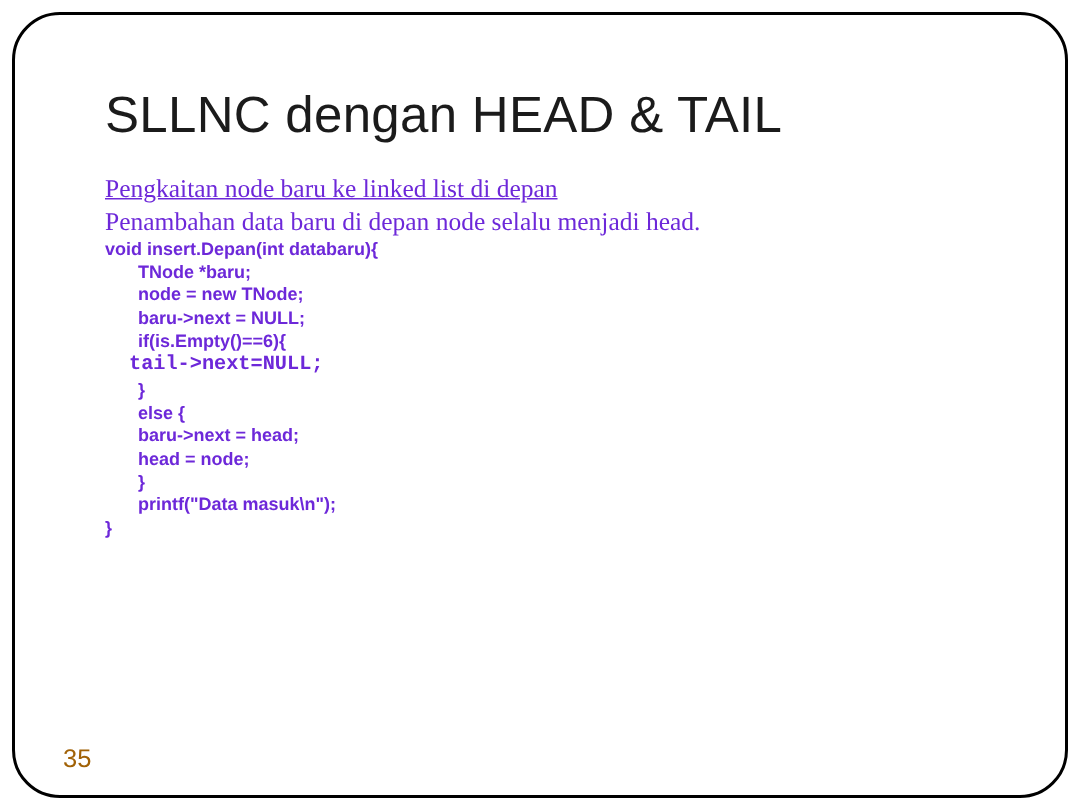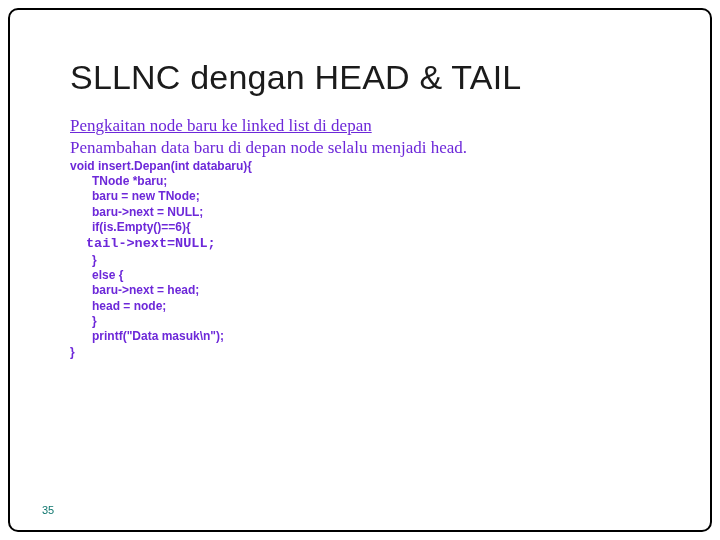--- a/index.html
+++ b/index.html
@@ -11,21 +11,21 @@
     font-family: Arial, Helvetica, sans-serif;
   }
   .frame {
     box-sizing: border-box;
     position: absolute;
     top: 8px;
     left: 8px;
     width: 704px;
     height: 524px;
     border: 2px solid #000;
-    border-radius: 10px;
+    border-radius: 32px;
     padding: 28px 48px 20px 60px;
   }
   .title {
     font-size: 34px;
     font-weight: 400;
     color: #1b1b1b;
     margin: 20px 0 18px 0;
     letter-spacing: 0.2px;
   }
   .body {
@@ -51,39 +51,39 @@
     font-family: "Courier New", Courier, monospace;
     font-weight: bold;
     font-size: 13.5px;
   }
   .ind1 { padding-left: 22px; }
   .ind2 { padding-left: 16px; }
   .pagenum {
     position: absolute;
     left: 32px;
     bottom: 14px;
-    font-size: 11px;
-    color: #0f766e;
+    font-size: 17px;
+    color: #a16207;
     font-family: Arial, sans-serif;
   }
 </style>
 </head>
 <body>
 
 <div class="frame">
 
   <div class="title">SLLNC dengan HEAD &amp; TAIL</div>
 
   <div class="body">
     <div class="underline">Pengkaitan node baru ke linked list di depan</div>
     <div class="serif">Penambahan data baru di depan node selalu menjadi head.</div>
 
     <div class="mono">void insert.Depan(int databaru){</div>
     <div class="mono ind1">TNode *baru;</div>
-    <div class="mono ind1">baru = new TNode;</div>
+    <div class="mono ind1">node = new TNode;</div>
     <div class="mono ind1">baru-&gt;next = NULL;</div>
     <div class="mono ind1">if(is.Empty()==6){</div>
     <div class="mono-s ind2">tail-&gt;next=NULL;</div>
     <div class="mono ind1">}</div>
     <div class="mono ind1">else {</div>
     <div class="mono ind1">baru-&gt;next = head;</div>
     <div class="mono ind1">head = node;</div>
     <div class="mono ind1">}</div>
     <div class="mono ind1">printf("Data masuk\n");</div>
     <div class="mono">}</div>

